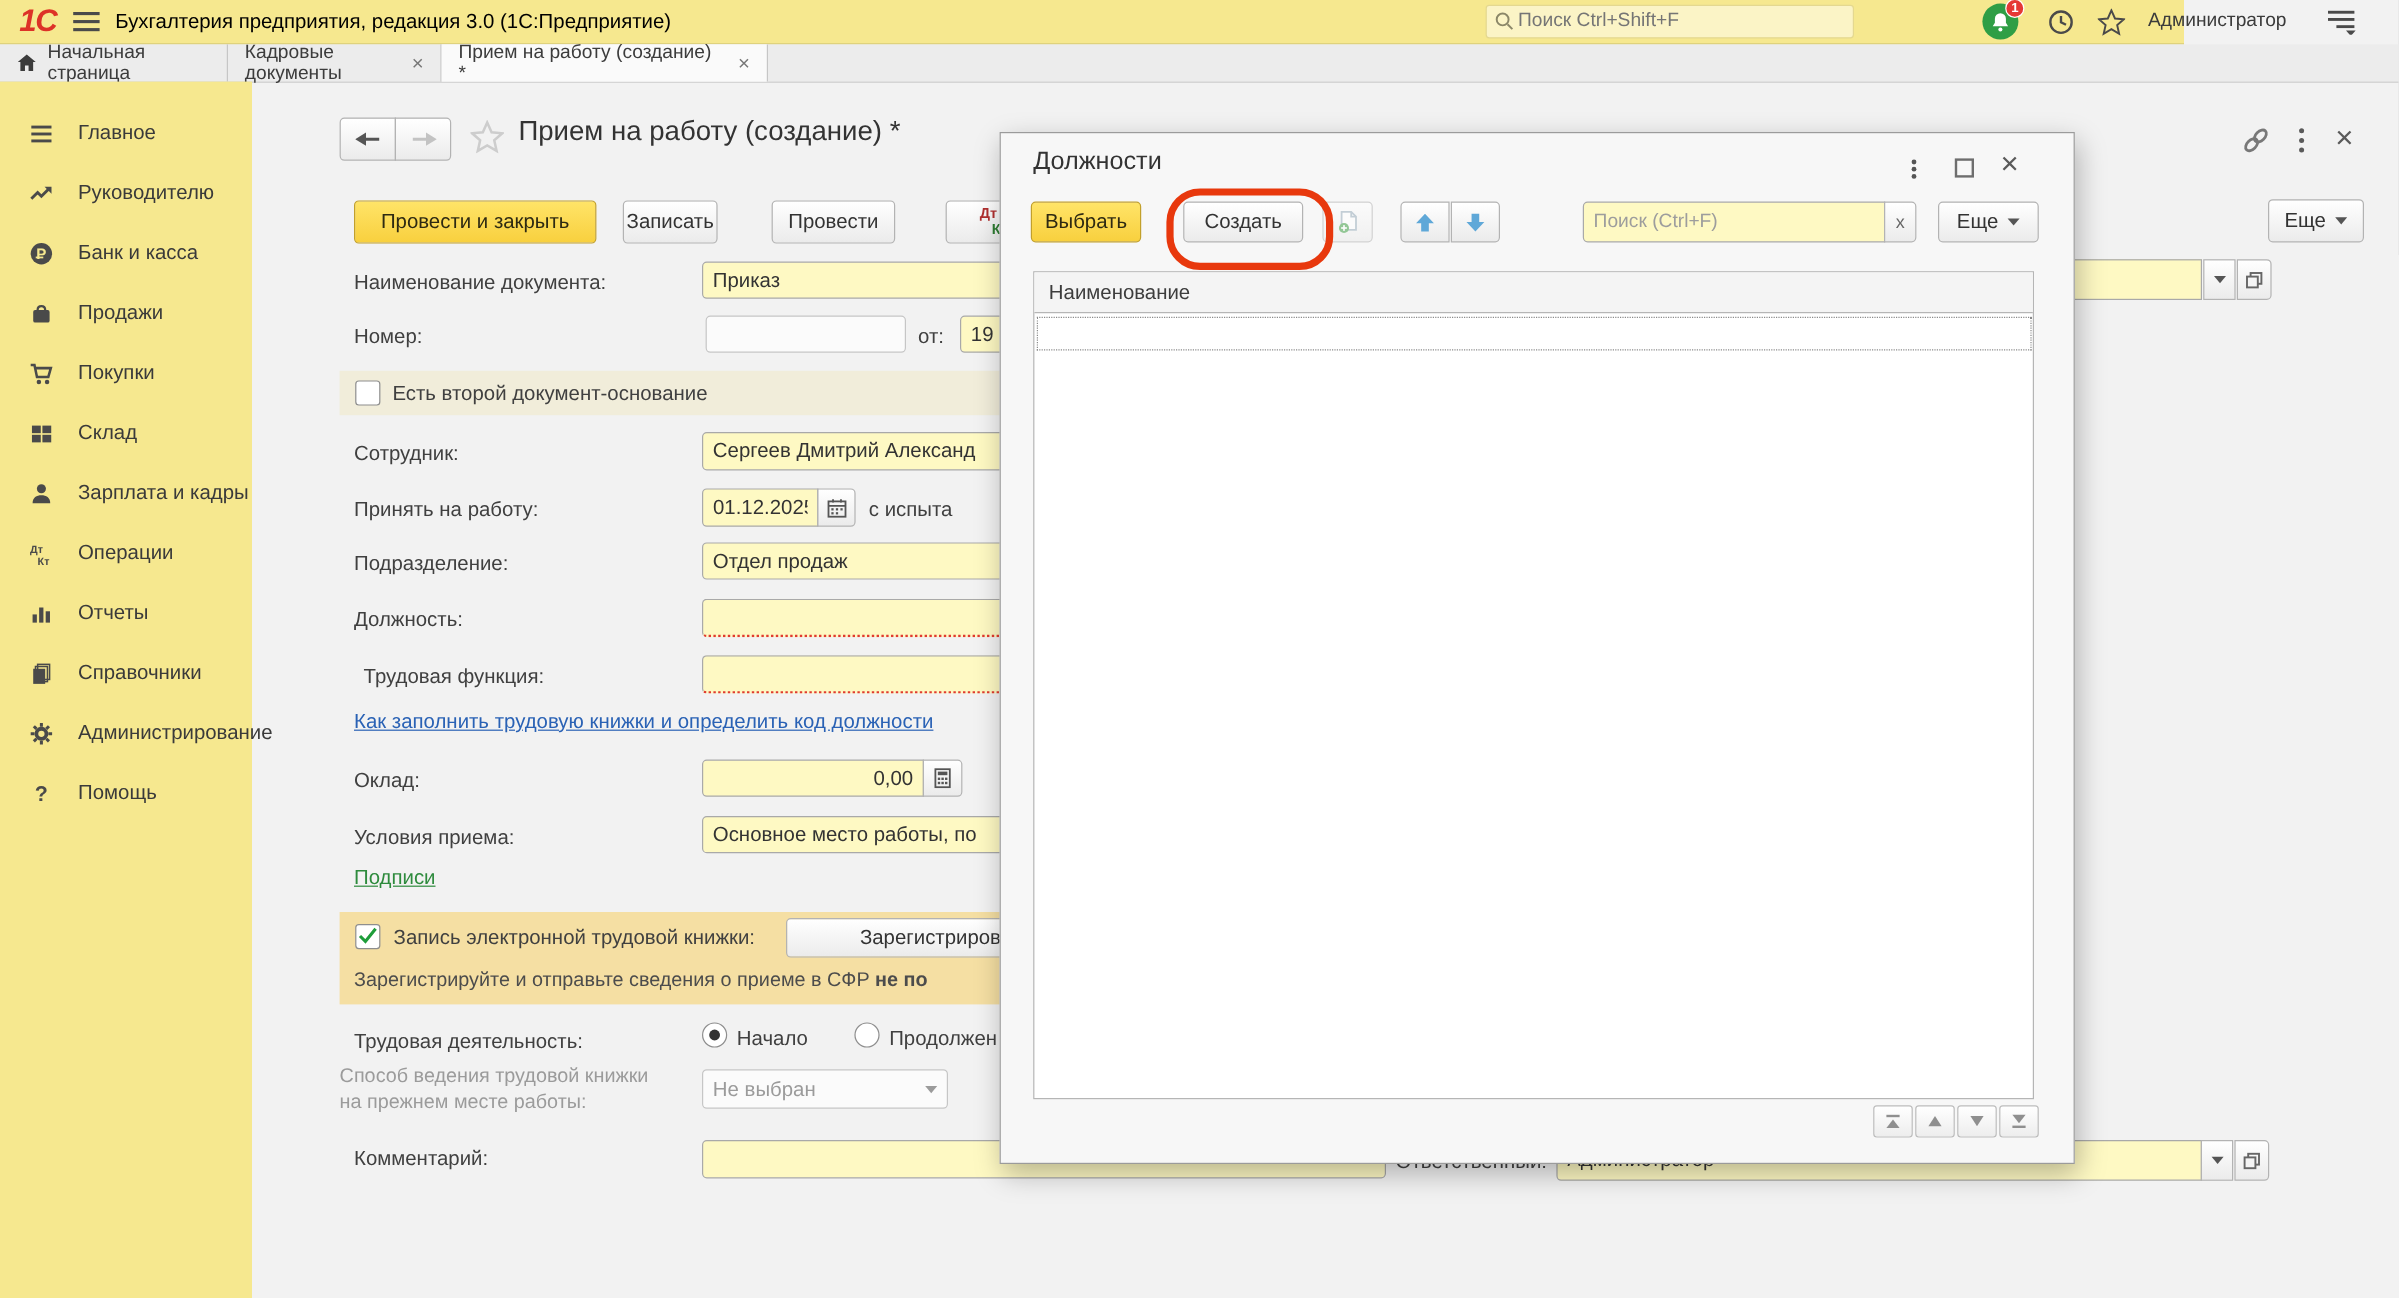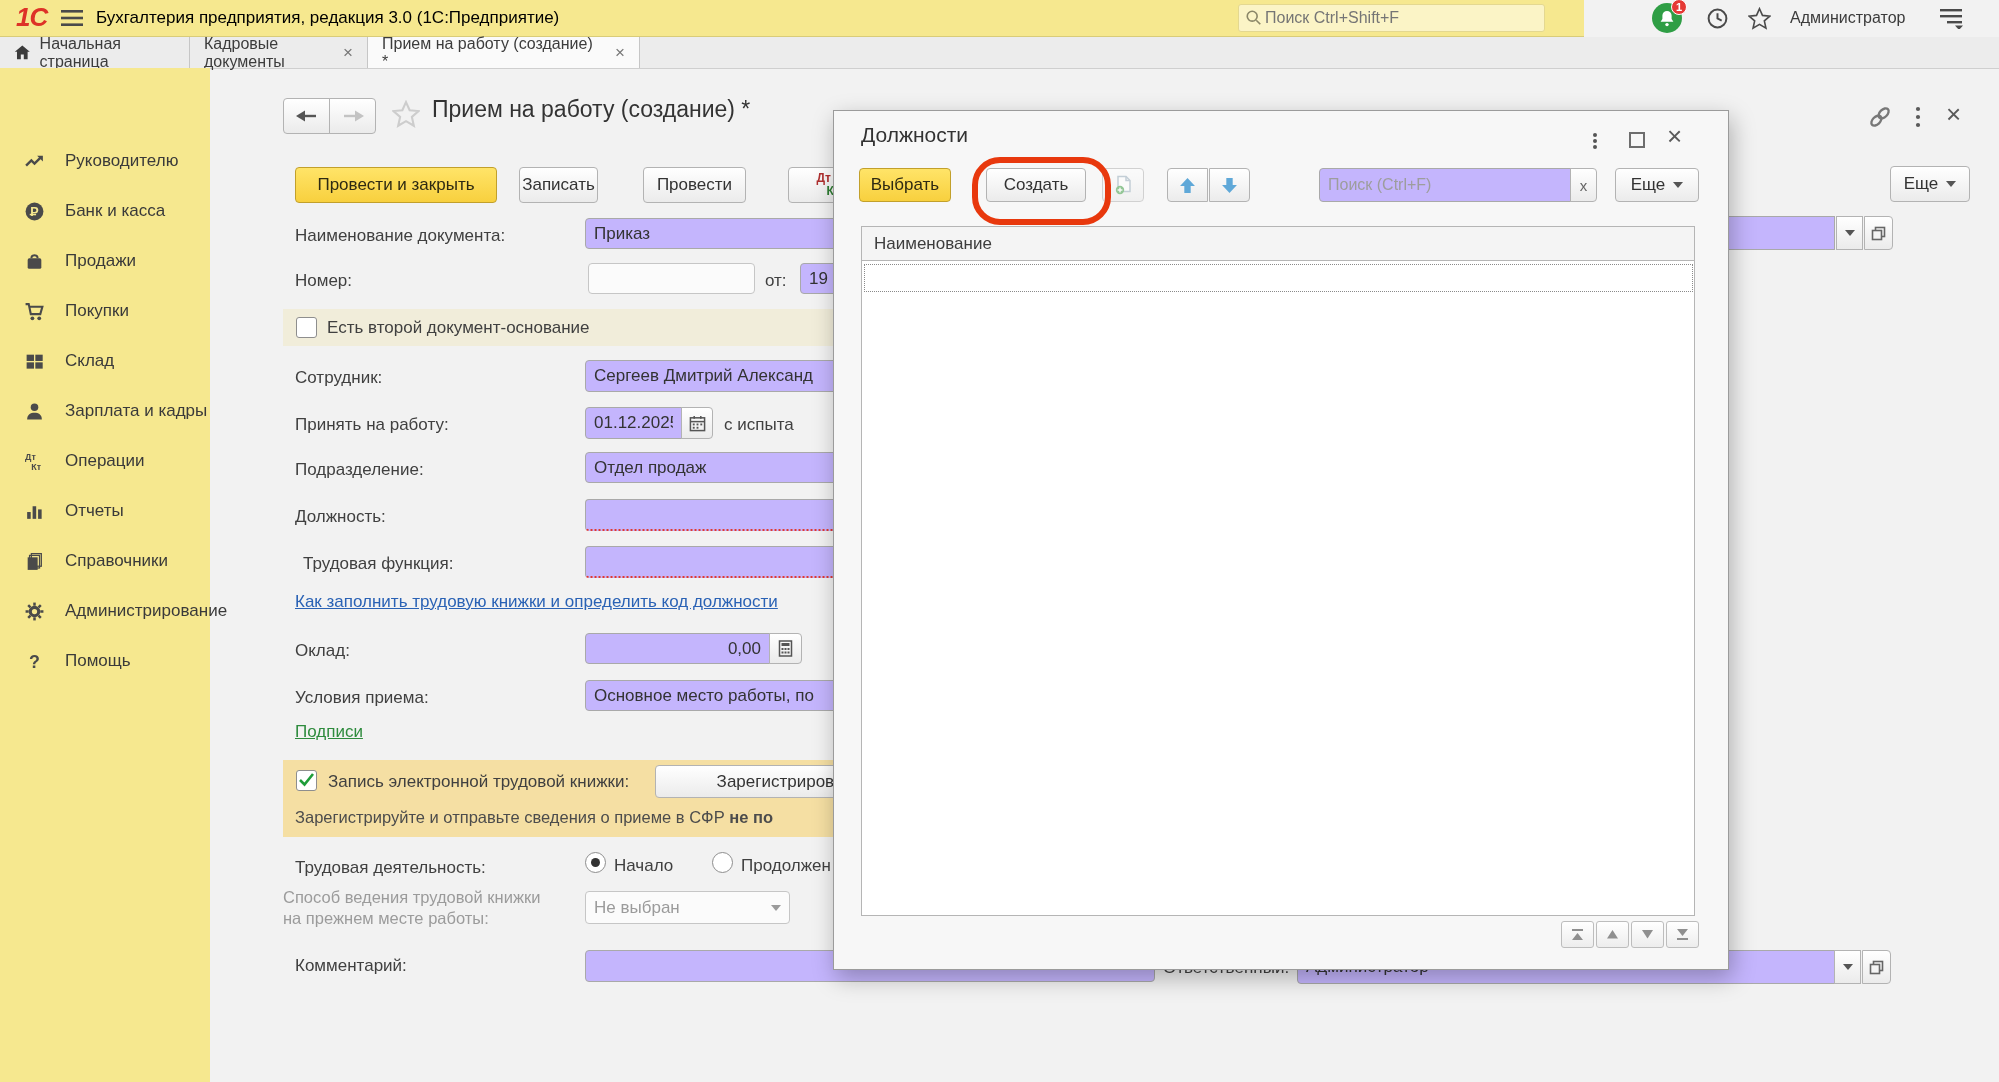--- a/index.html
+++ b/index.html
@@ -3,34 +3,34 @@
 <meta charset="utf-8">
 <style>
   html,body { margin:0; padding:0; background:#d8d8d8; font-family:"Liberation Sans", sans-serif; }
   #screen { position:relative; width:1999px; height:1082px; background:#f2f2f2; overflow:hidden; }
   .a { position:absolute; box-sizing:border-box; }
   .lbl { position:absolute; font-size:17px; color:#404040; white-space:nowrap; box-sizing:border-box; }
   .btn { position:absolute; box-sizing:border-box; display:flex; align-items:center; justify-content:center;
          background:linear-gradient(#ffffff,#ebebeb); border:1px solid #b3b3b3; border-radius:4px;
          font-size:17px; color:#333; white-space:nowrap; }
   .btn-yellow { background:linear-gradient(#ffe468,#f8d03e); border-color:#c2a02b; font-weight:400; color:#2e2a12; }
-  .field { position:absolute; box-sizing:border-box; background:#c4b5fd; border:1px solid #a9a9a9; border-radius:4px;
+  .field { position:absolute; box-sizing:border-box; background:#fef9c3; border:1px solid #a9a9a9; border-radius:4px;
            font-size:17px; color:#333; padding:0 8px; font-family:inherit; }
   input.field { outline:none; }
   input.field::placeholder { color:#9d9d9d; }
   .req { border-bottom:2px dotted #e03b30; }
   .dis { background:#fbfbfb; border-color:#c6c6c6; }
   .caret { width:0; height:0; border-left:5px solid transparent; border-right:5px solid transparent; border-top:6px solid #555; display:inline-block; }
   .link { position:absolute; font-size:17px; color:#2a62b5; text-decoration:underline; white-space:nowrap; }
   .glink { position:absolute; font-size:17px; color:#2e8b3d; text-decoration:underline; white-space:nowrap; }
   .cb { position:absolute; width:21px; height:21px; background:#fff; border:1px solid #8e8e8e; border-radius:3px; box-sizing:border-box; }
   .radio { position:absolute; width:21px; height:21px; background:#fff; border:1px solid #8e8e8e; border-radius:50%; box-sizing:border-box; }
   .radio .dot { position:absolute; left:5px; top:5px; width:9px; height:9px; border-radius:50%; background:#333; }
   
-  .topbar { position:absolute; left:0; top:0; width:1584px; height:36px; background:#f6e88f; border-bottom:1px solid #d9cc79; }
+  .topbar { position:absolute; left:0; top:0; width:1820px; height:36px; background:#f6e88f; border-bottom:1px solid #d9cc79; }
   .logo { position:absolute; left:16px; top:2px; font-size:26px; font-weight:700; font-style:italic; color:#dd3227; letter-spacing:-1px; }
   .apptitle { position:absolute; left:96px; top:8px; font-size:17px; color:#000000; }
   .topsearch { position:absolute; left:1238px; top:4px; width:307px; height:28px; background:#fbf4c6; border:1px solid #e4d890; border-radius:3px; display:flex; align-items:center; padding:0 6px; box-sizing:border-box; }
   .topsearch input { flex:1; background:transparent; border:none; outline:none; font-size:16px; color:#6e6a4a; font-family:inherit; }
   .bell { position:absolute; left:1652px; top:3px; width:30px; height:30px; border-radius:50%; background:#2f9e45; display:flex; align-items:center; justify-content:center; }
   .badge { position:absolute; left:1671px; top:-1px; min-width:16px; height:16px; border-radius:8px; background:#e53935; border:1px solid #fff;
            color:#fff; font-size:11px; font-weight:700; display:flex; align-items:center; justify-content:center; padding:0 3px; box-sizing:border-box; }
   
   .tabbar { position:absolute; left:0; top:37px; width:1999px; height:31px; background:#ececec; border-bottom:1px solid #cfcfcf; }
   .tab { position:absolute; top:0; height:31px; display:flex; align-items:center; font-size:16px; color:#3c3c3c; box-sizing:border-box; border-right:1px solid #c6c6c6; padding:0 14px; gap:9px; }
@@ -101,20 +101,28 @@
       <span>Кадровые документы</span>
       <span class="x">×</span>
     </div>
     <div class="tab" style="left:368px;width:272px;background:#fafafa">
       <span>Прием на работу (создание) *</span>
       <span class="x">×</span>
     </div>
   </div>
 
   <div class="sidebar">
+    <div class="sideitem" style="top:18px">
+      <svg width="21" height="21" viewBox="0 0 20 20">
+          <rect x="2" y="3.5" width="16" height="2.3" fill="#4a4a4a"></rect>
+          <rect x="2" y="9" width="16" height="2.3" fill="#4a4a4a"></rect>
+          <rect x="2" y="14.5" width="16" height="2.3" fill="#4a4a4a"></rect>
+        </svg>
+      <span>Главное</span>
+    </div>
     <div class="sideitem" style="top:68px">
       <svg width="21" height="21" viewBox="0 0 20 20">
           <polyline points="2,14 7,9 10,12 16,6" fill="none" stroke="#4a4a4a" stroke-width="2.3"></polyline>
           <polygon points="12.5,4.5 18,4.5 18,10" fill="#4a4a4a"></polygon>
         </svg>
       <span>Руководителю</span>
     </div>
     <div class="sideitem" style="top:118px">
       <svg width="21" height="21" viewBox="0 0 20 20">
           <circle cx="10" cy="10" r="8.5" fill="#4a4a4a"></circle>

